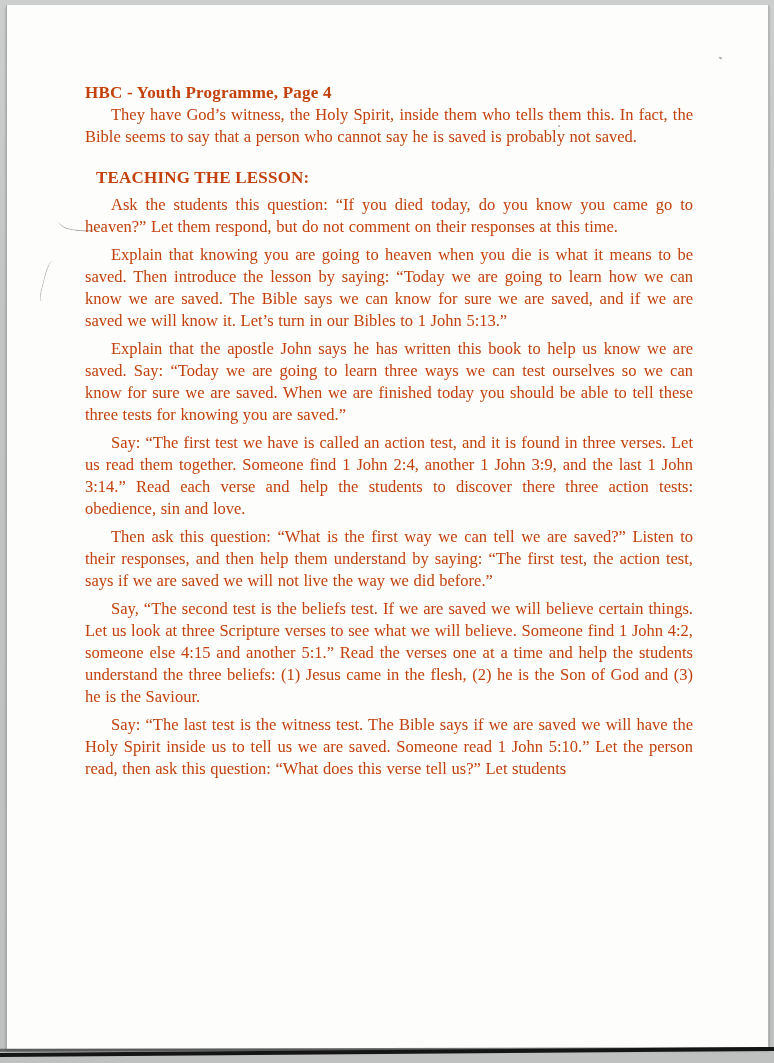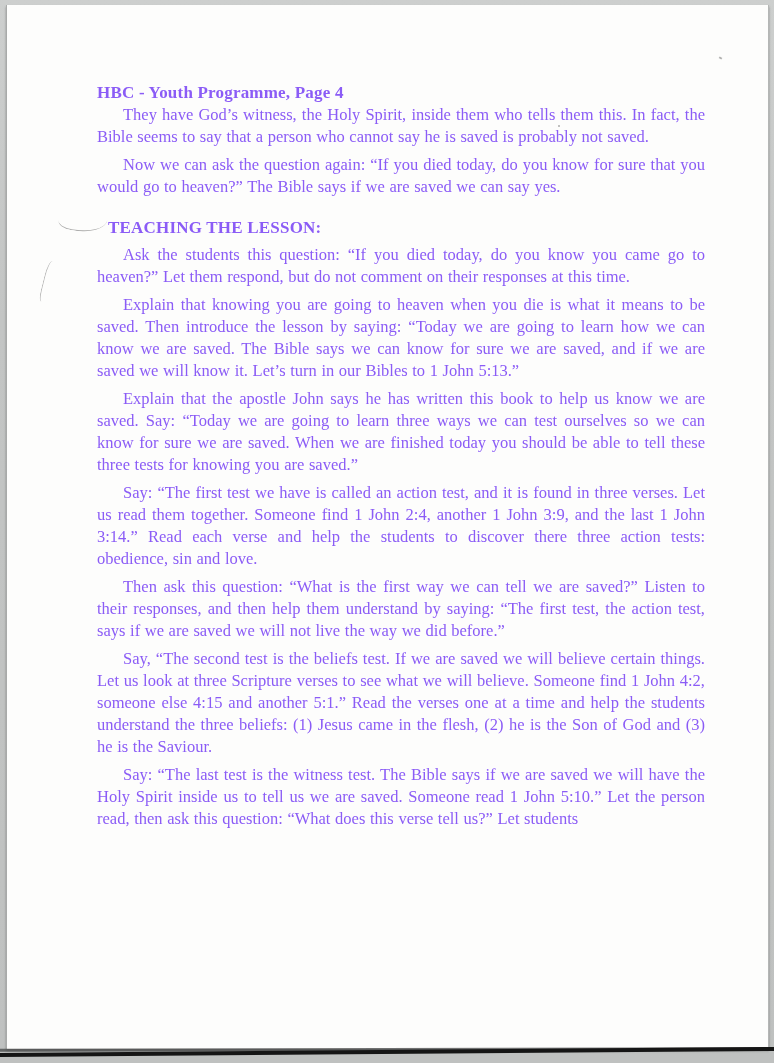--- a/index.html
+++ b/index.html
@@ -24,23 +24,23 @@
     right: 5px;
     bottom: 14px;
     background: #fdfdfc;
     border-left: 1px solid #a8aaa9;
     border-right: 1px solid #b4b6b5;
     box-shadow: 0 2px 2px rgba(70,70,70,0.5);
   }
   .content {
     position: absolute;
     top: 77px;
-    left: 90px;
+    left: 78px;
     width: 608px;
-    color: #8b5cf6;
+    color: #c2410c;
   }
   .doc-header {
     font-size: 17px;
     font-weight: bold;
     line-height: 22px;
     margin: 0;
     letter-spacing: 0.2px;
   }
   .para {
     font-size: 16.5px;
@@ -128,21 +128,20 @@
     <div class="scratch-1"></div>
     <div class="scratch-2"></div>
     <div class="speck-1"></div>
     <div class="speck-2"></div>
 
     <div class="content">
       <h1 class="doc-header">HBC - Youth Programme, Page 4</h1>
 
       <p class="para">They have God’s witness, the Holy Spirit, inside them who tells them this.  In fact, the Bible seems to say that a person who cannot say he is saved is probably not saved.</p>
 
-      <p class="para">Now we can ask the question again:  “If you died today, do you know for sure that you would go to heaven?”  The Bible says if we are saved we can say yes.</p>
 
       <h2 class="section-heading">TEACHING THE LESSON:</h2>
 
       <p class="para">Ask the students this question:  “If you died today, do you know you came go to heaven?”  Let them respond, but do not comment on their responses at this time.</p>
 
       <p class="para">Explain that knowing you are going to heaven when you die is what it means to be saved.  Then introduce the lesson by saying: “Today we are going to learn how we can know we are saved.  The Bible says we can know for sure we are saved, and if we are saved we will know it.  Let’s turn in our Bibles to 1 John 5:13.”</p>
 
 
       <p class="para">Explain that the apostle John says he has written this book to help us know we are saved.  Say: “Today we are going to learn three ways we can test ourselves so we can know for sure we are saved.  When we are finished today you should be able to tell these three tests for knowing you are saved.”</p>
 

